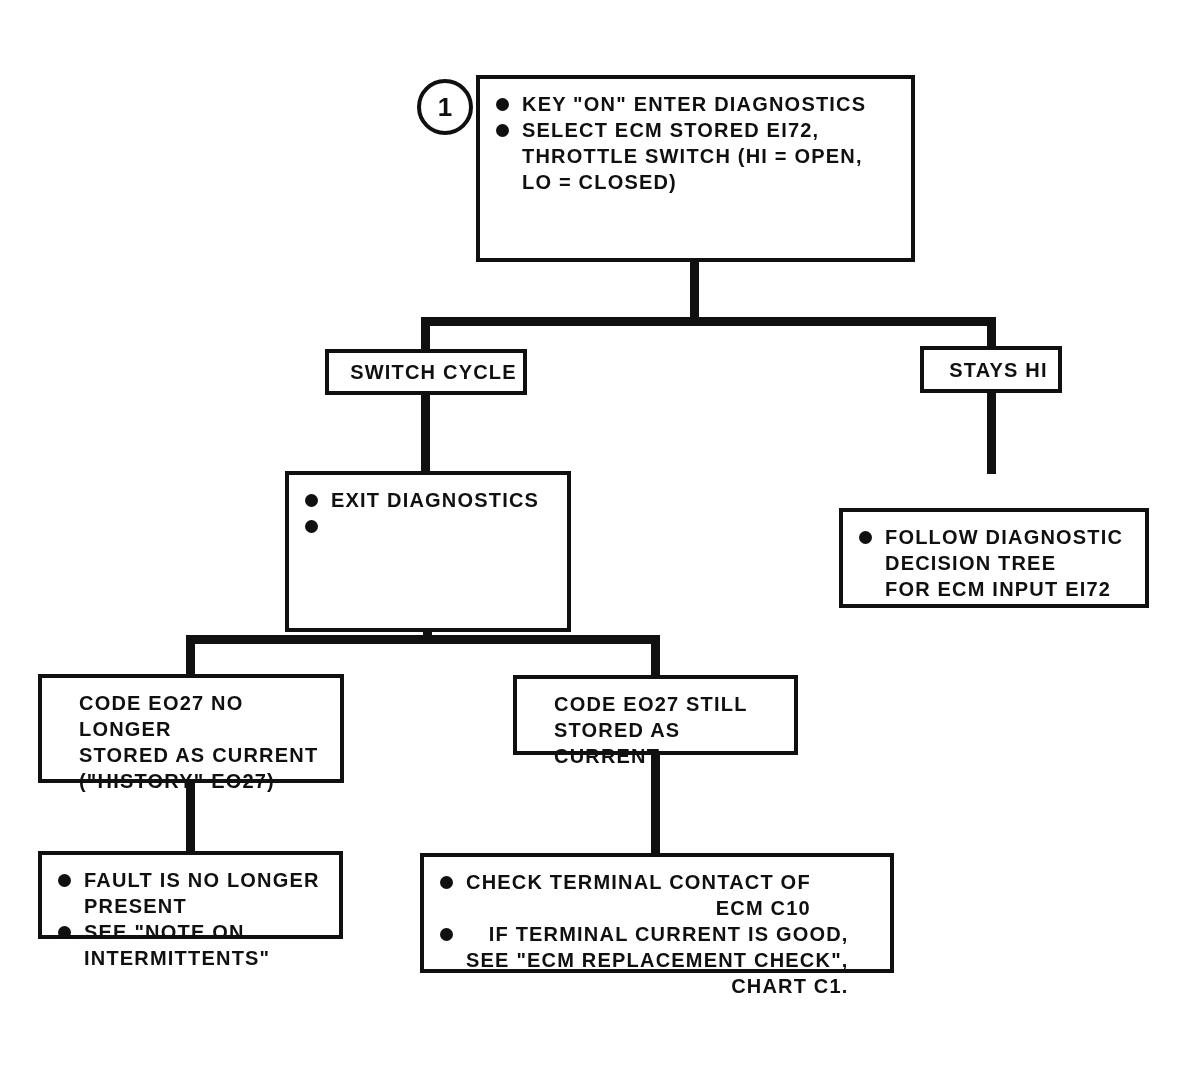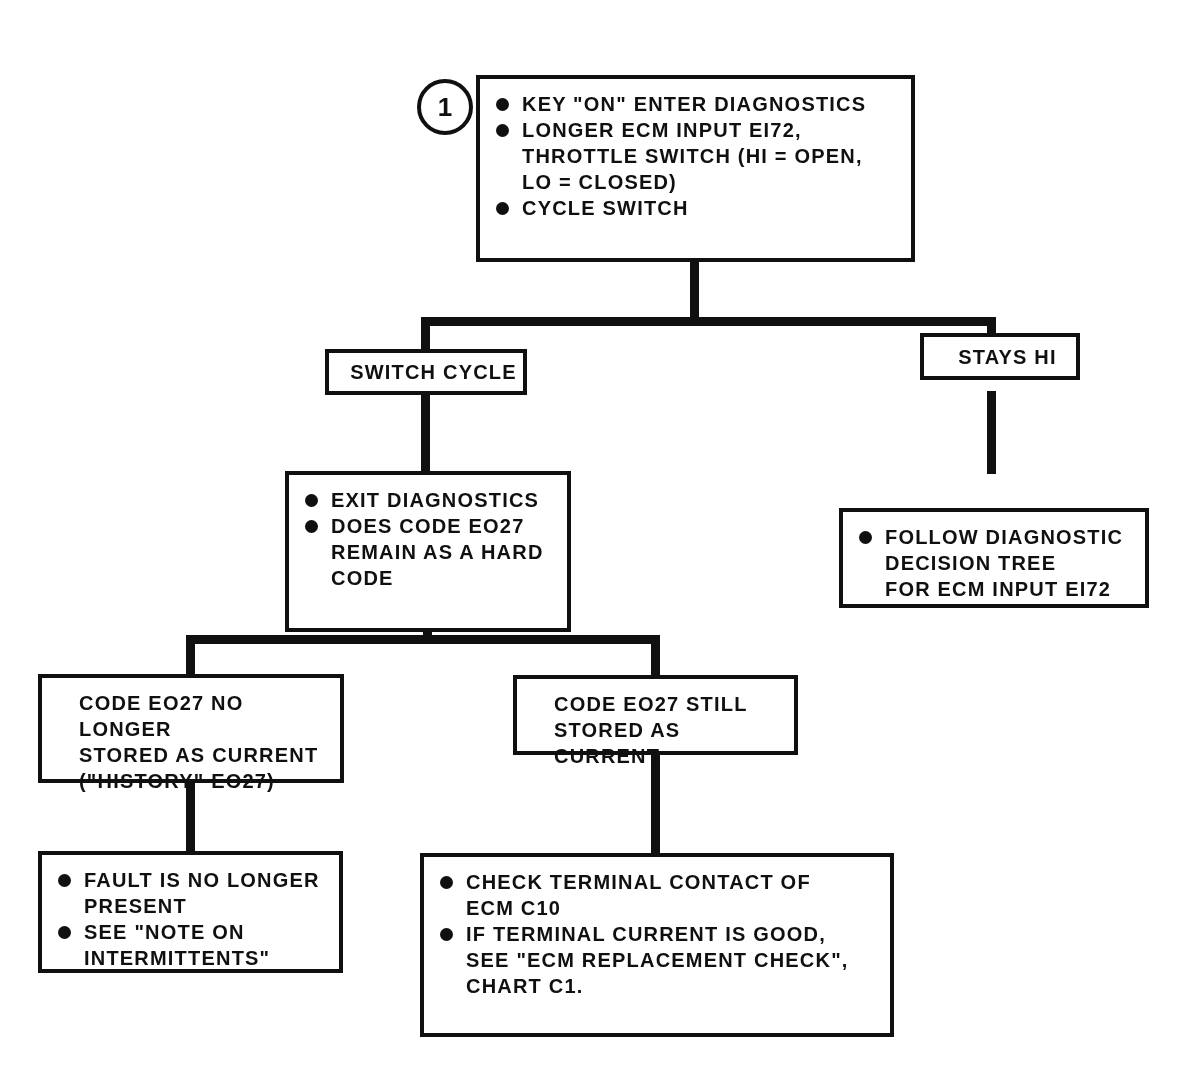--- a/index.html
+++ b/index.html
@@ -87,47 +87,40 @@
     <span>1</span>
   </div>
 
   <div class="node pad" style="left:476px; top:75px; width:439px; height:187px;">
     <div class="item">
       <span class="dot"></span>
       <span class="txt">KEY "ON" ENTER DIAGNOSTICS</span>
     </div>
     <div class="item">
       <span class="dot"></span>
-      <span class="txt">LONGER ECM INPUT EI72,
+      <span class="txt">SELECT ECM STORED EI72,
 THROTTLE SWITCH (HI = OPEN,
 LO = CLOSED)</span>
-    </div>
-    <div class="item">
-      <span class="dot"></span>
-      <span class="txt">CYCLE SWITCH</span>
     </div>
   </div>
 
   <div class="node center-label" style="left:325px; top:349px; width:202px; height:46px;">
     <span>SWITCH CYCLE</span>
   </div>
-  <div class="node center-label" style="left:920px; top:333px; width:160px; height:47px;">
+  <div class="node center-label" style="left:920px; top:346px; width:142px; height:47px;">
     <span>STAYS HI</span>
   </div>
 
   <div class="node pad" style="left:285px; top:471px; width:286px; height:161px;">
     <div class="item">
       <span class="dot"></span>
       <span class="txt">EXIT DIAGNOSTICS</span>
     </div>
     <div class="item">
       <span class="dot"></span>
-      <span class="txt">DOES CODE EO27
-REMAIN AS A HARD
-CODE</span>
     </div>
   </div>
 
   <div class="node pad" style="left:839px; top:472px; width:310px; height:100px;margin-top:36px;">
     <div class="item">
       <span class="dot"></span>
       <span class="txt">FOLLOW DIAGNOSTIC
 DECISION TREE
 FOR ECM INPUT EI72</span>
     </div>
@@ -137,34 +130,34 @@
     <div class="plain">CODE EO27 NO LONGER
 STORED AS CURRENT
 ("HISTORY" EO27)</div>
   </div>
 
   <div class="node" style="left:513px; top:675px; width:285px; height:80px;">
     <div class="plain">CODE EO27 STILL
 STORED AS CURRENT</div>
   </div>
 
-  <div class="node pad" style="left:38px; top:851px; width:305px; height:122px;">
+  <div class="node pad" style="left:38px; top:851px; width:305px; height:88px;">
     <div class="item">
       <span class="dot"></span>
       <span class="txt">FAULT IS NO LONGER
 PRESENT</span>
     </div>
     <div class="item">
       <span class="dot"></span>
       <span class="txt">SEE "NOTE ON
 INTERMITTENTS"</span>
     </div>
   </div>
 
-  <div class="node pad" style="left:420px; top:853px; width:474px; height:184px;">
+  <div class="node pad" style="left:420px; top:853px; width:474px; height:120px;text-align:right;">
     <div class="item">
       <span class="dot"></span>
       <span class="txt">CHECK TERMINAL CONTACT OF
 ECM C10</span>
     </div>
     <div class="item">
       <span class="dot"></span>
       <span class="txt">IF TERMINAL CURRENT IS GOOD,
 SEE "ECM REPLACEMENT CHECK",
 CHART C1.</span>

